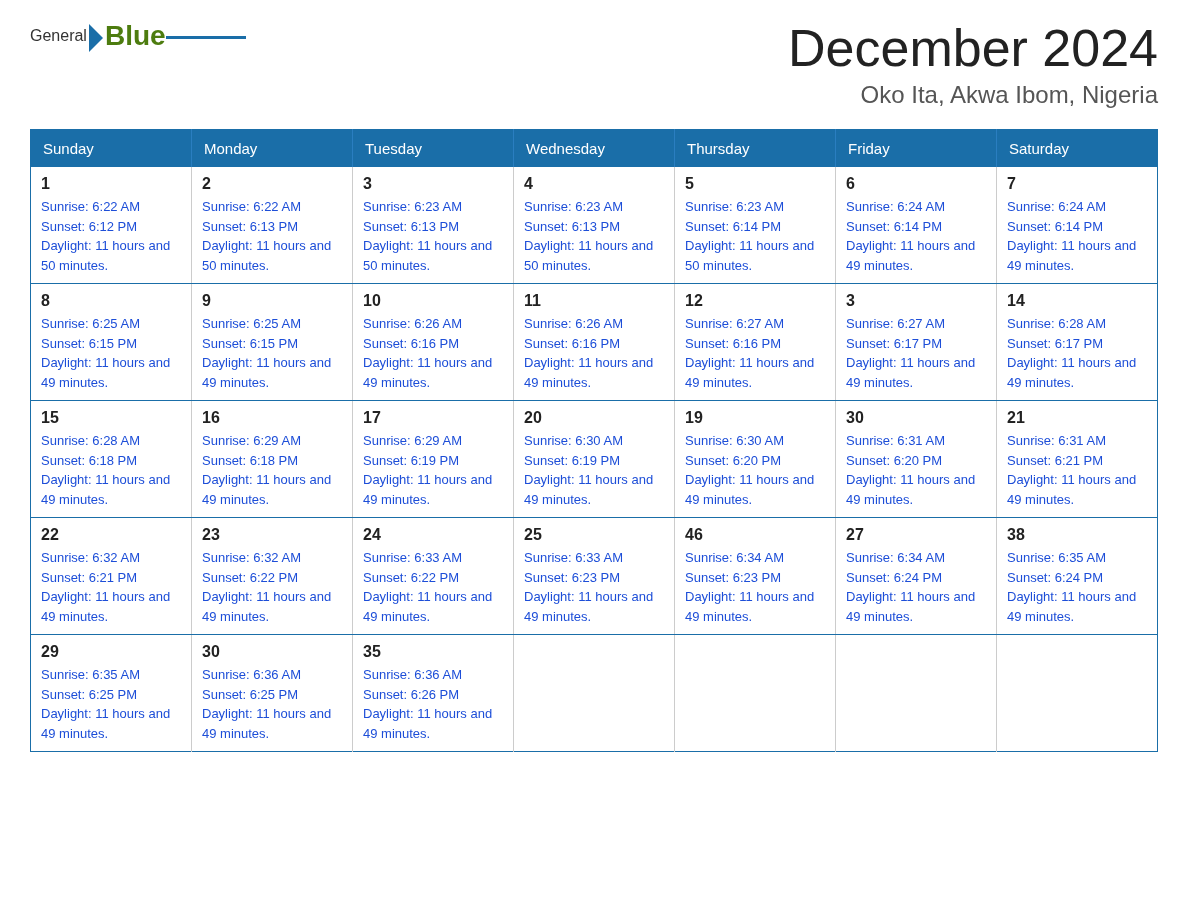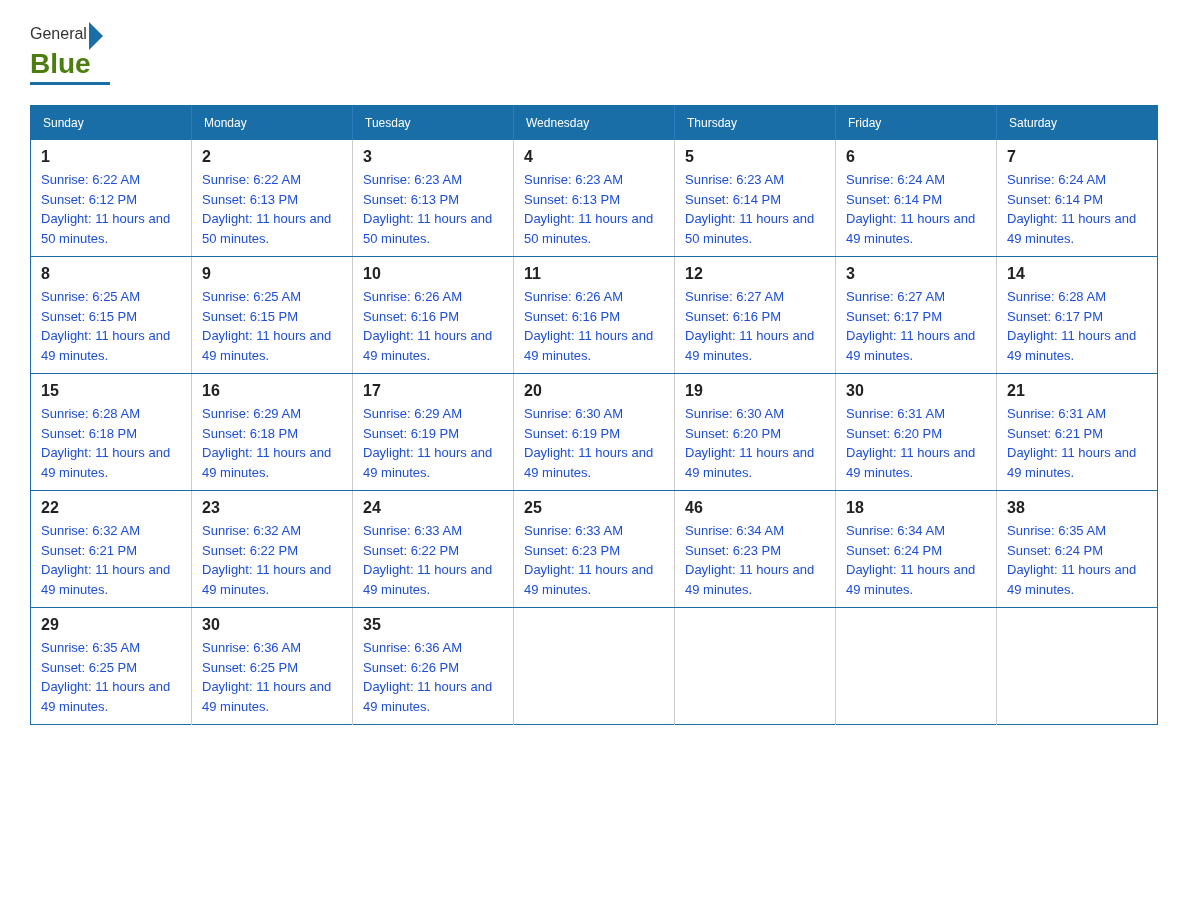--- a/index.html
+++ b/index.html
@@ -11,22 +11,22 @@
       padding: 20px 30px;
     }
     .header {
       display: flex;
       justify-content: space-between;
       align-items: flex-start;
       margin-bottom: 20px;
     }
     .logo {
       display: flex;
-      flex-direction: column;
-      align-items: flex-start;
+      flex-direction: row;
+      align-items: center;
     }
     .logo-general { color: #333; }
     .logo-triangle {
       width: 0;
       height: 0;
       border-left: 14px solid #1a6ea8;
       border-top: 14px solid transparent;
       border-bottom: 14px solid transparent;
       display: inline-block;
       margin: 0 2px;
@@ -55,21 +55,21 @@
     .calendar-table {
       width: 100%;
       border-collapse: collapse;
       border: 1px solid #1a6ea8;
     }
     .calendar-table th {
       background-color: #1a6ea8;
       color: #fff;
       text-align: left;
       padding: 10px 12px;
-      font-size: 12px;
+      font-size: 15px;
       font-weight: normal;
       border-right: 1px solid #2a7ec0;
     }
     .calendar-table th:last-child { border-right: none; }
     .calendar-table td {
       vertical-align: top;
       padding: 8px 10px;
       border-right: 1px solid #ccc;
       border-bottom: 1px solid #1a6ea8;
       width: 14.28%;
@@ -109,20 +109,22 @@
     <div class="logo-line">
       <span class="logo-general">General</span>
       <span class="logo-triangle"></span>
     </div>
     <div>
       <span class="logo-blue">Blue</span>
     </div>
     <div class="logo-underline"></div>
   </div>
   <div class="title-section">
+    <div class="month-title">December 2024</div>
+    <div class="location-title">Oko Ita, Akwa Ibom, Nigeria</div>
   </div>
 </div>
 
 <table class="calendar-table">
   <thead>
     <tr>
     <th>Sunday</th>
         <th>Monday</th>
         <th>Tuesday</th>
         <th>Wednesday</th>
@@ -237,21 +239,21 @@
       </td>
         <td>
         <span class="day-number">25</span>
         <span class="day-info">Sunrise: 6:33 AM<br>Sunset: 6:23 PM<br>Daylight: 11 hours and 49 minutes.</span>
       </td>
         <td>
         <span class="day-number">46</span>
         <span class="day-info">Sunrise: 6:34 AM<br>Sunset: 6:23 PM<br>Daylight: 11 hours and 49 minutes.</span>
       </td>
         <td>
-        <span class="day-number">18</span>
+        <span class="day-number">27</span>
         <span class="day-info">Sunrise: 6:34 AM<br>Sunset: 6:24 PM<br>Daylight: 11 hours and 49 minutes.</span>
       </td>
         <td>
         <span class="day-number">38</span>
         <span class="day-info">Sunrise: 6:35 AM<br>Sunset: 6:24 PM<br>Daylight: 11 hours and 49 minutes.</span>
       </td>
       </tr>
       <tr>
         <td>
         <span class="day-number">29</span>

